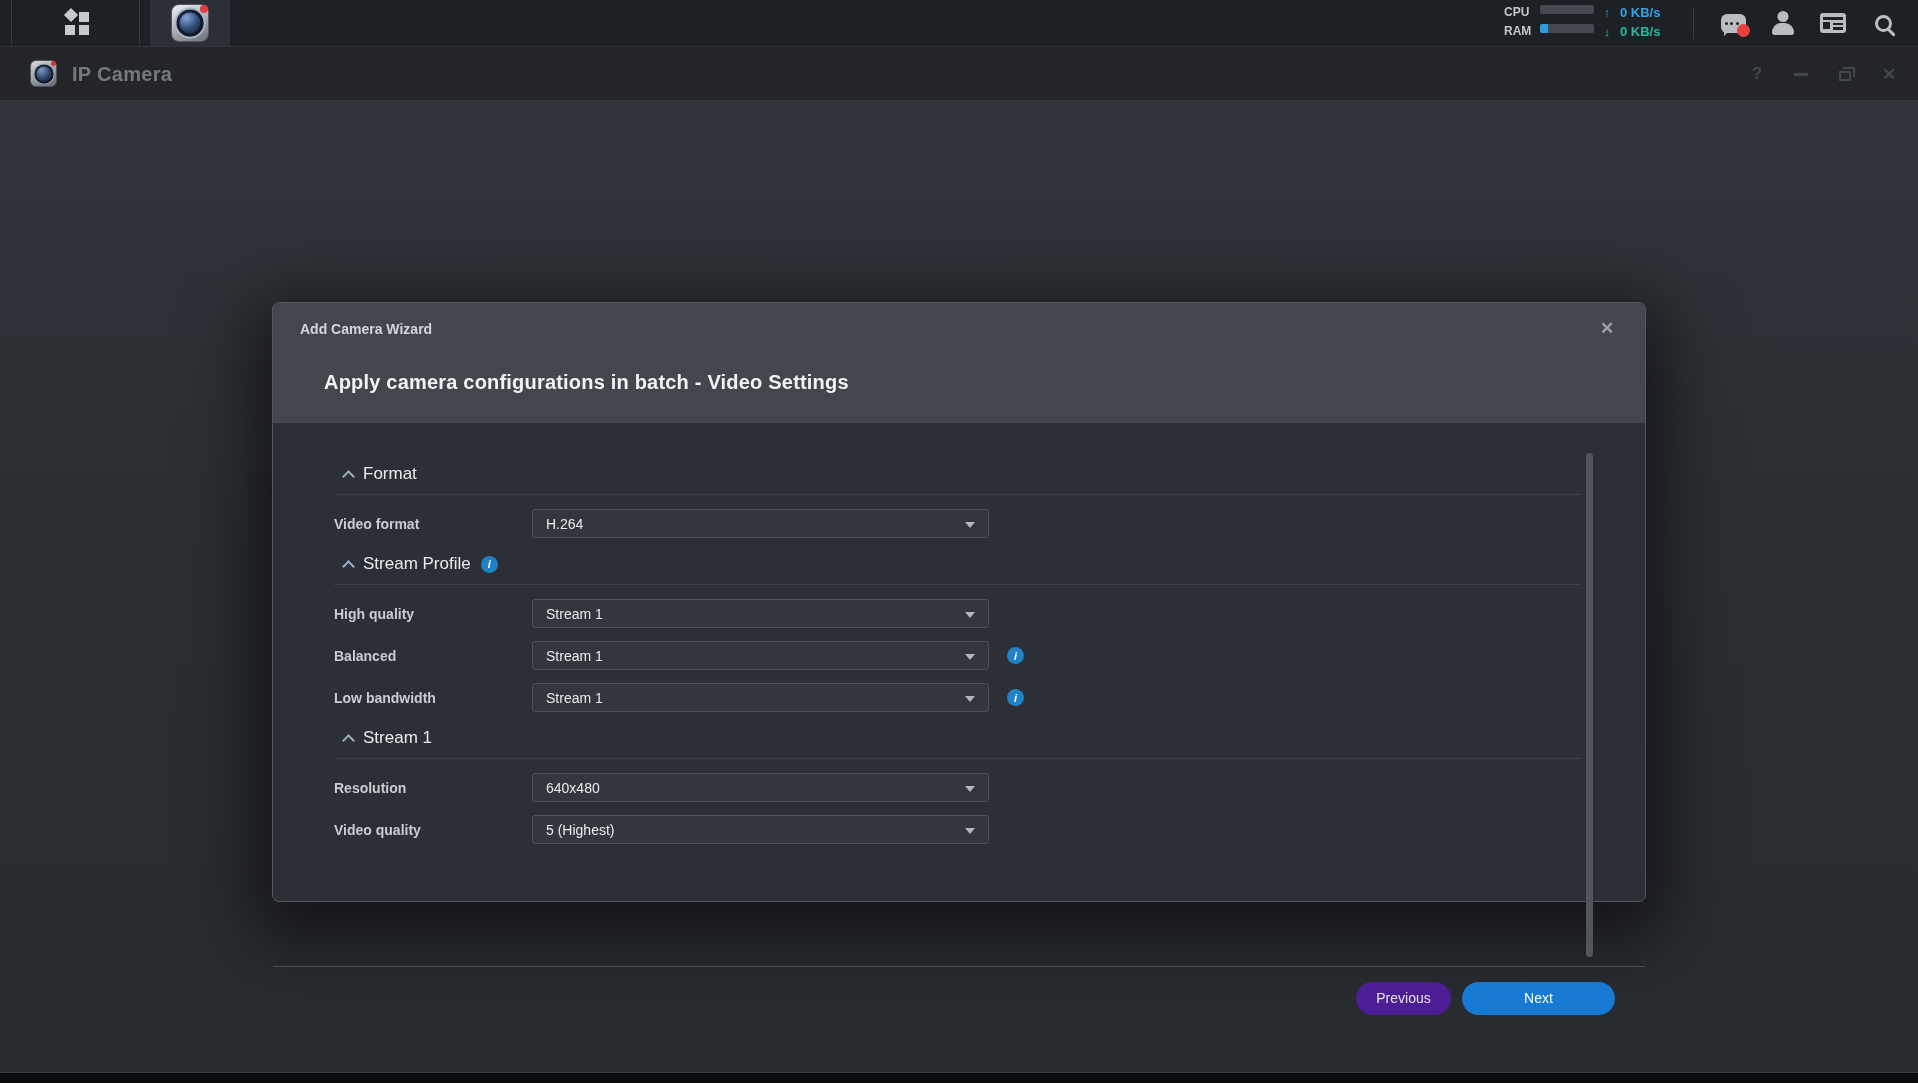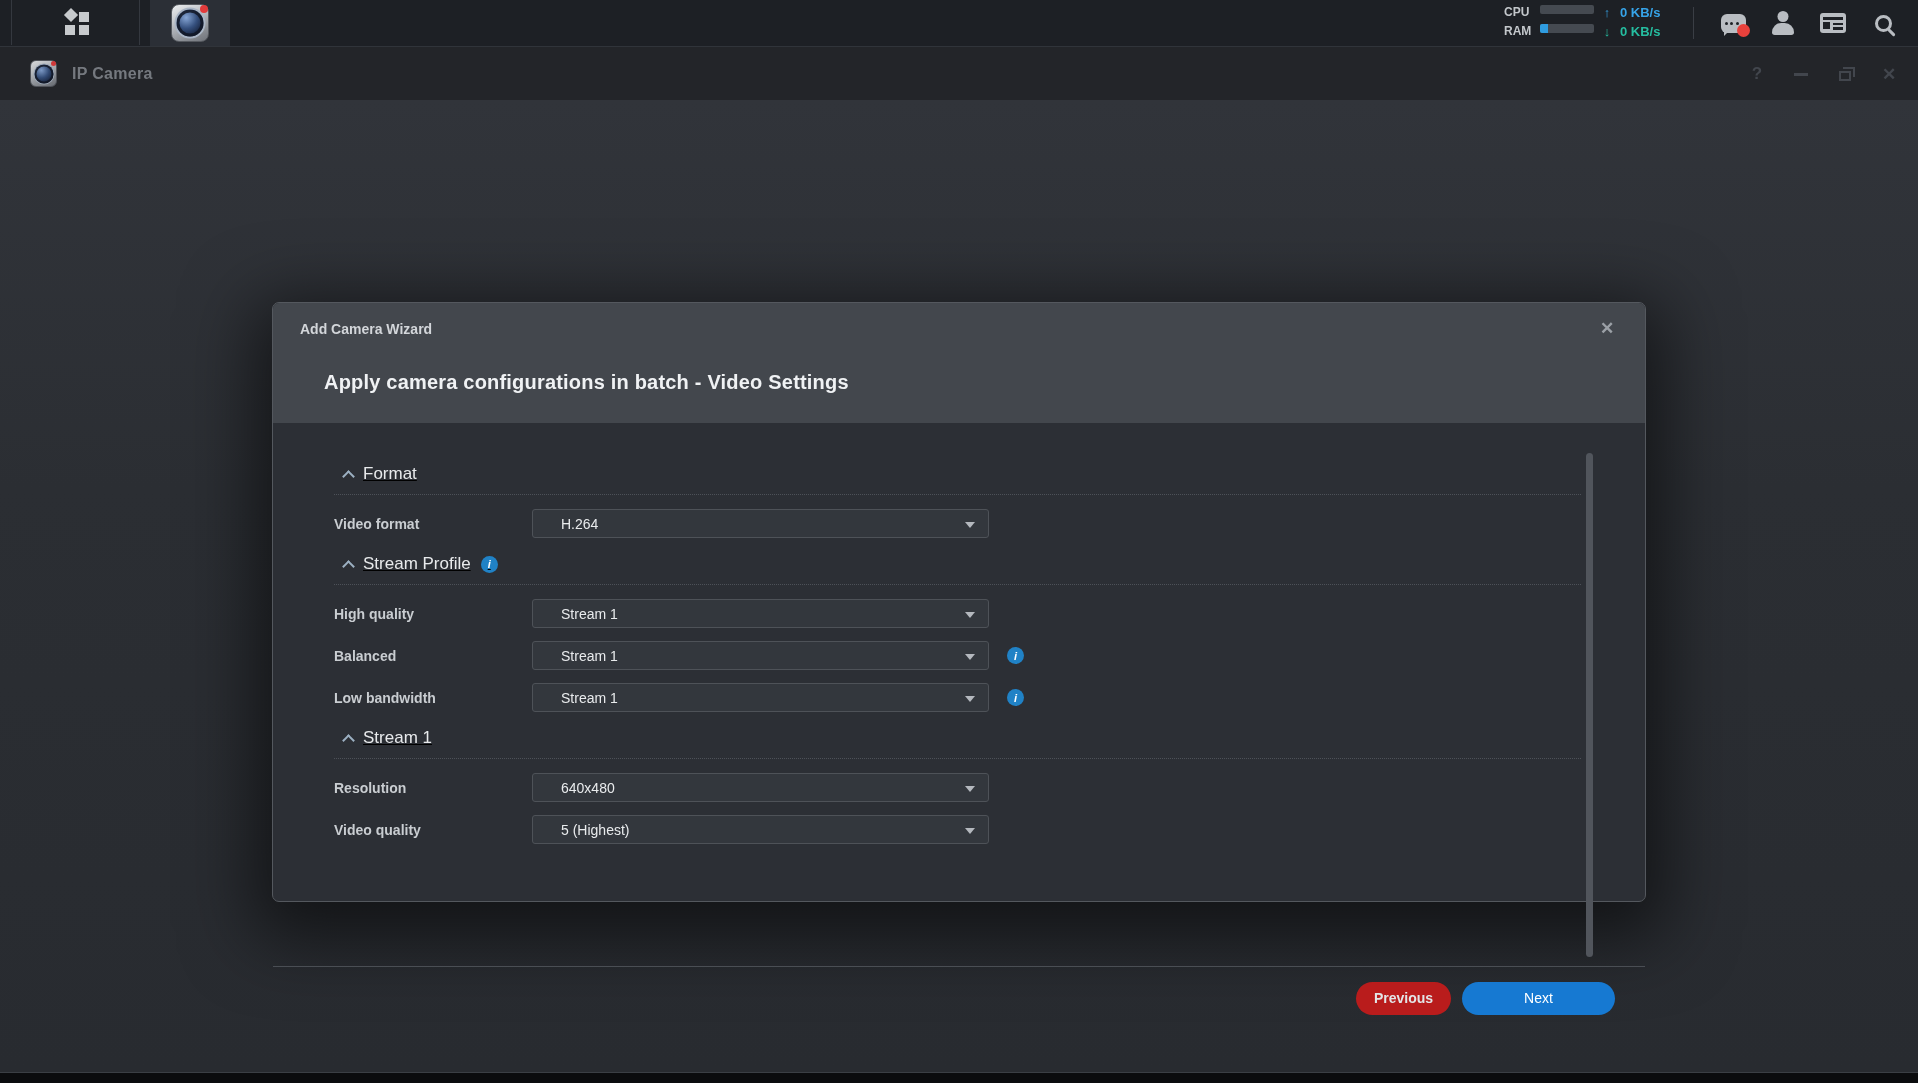--- a/index.html
+++ b/index.html
@@ -71,21 +71,21 @@
   .widgets-box .ln2 { position:absolute; left:13px; right:3px; top:14px; height:2.5px; background:#1d2025; }
 
   .search-glass { position:relative; width:17px; height:17px; border:3px solid #b9bdc2; border-radius:50%; }
   .search-glass::after { content:""; position:absolute; right:-7px; bottom:-5px; width:9px; height:3px;
                          background:#b9bdc2; transform:rotate(45deg); border-radius:2px; }
 
   
   .titlebar { position:absolute; left:0; top:46px; width:1918px; height:54px; background:#232529; border-top:1px solid #30343a; }
   .titlebar .cam-icon { position:absolute; left:30px; top:13px; opacity:.9; }
   .win-title { position:absolute; left:72px; top:0; height:54px; display:flex; align-items:center;
-               font-size:16px; font-weight:bold; color:#75797f; letter-spacing:.3px;text-align:right; }
+               font-size:20px; font-weight:bold; color:#75797f; letter-spacing:.3px;text-align:right; }
   .win-controls { position:absolute; right:16px; top:0; height:54px; display:flex; align-items:center; gap:18px; }
   .win-btn { width:26px; height:26px; display:flex; align-items:center; justify-content:center;
              color:#42464d; font-size:17px; font-weight:bold; cursor:pointer; }
   .min-glyph { width:14px; height:3px; background:#42464d; }
   .max-glyph { position:relative; width:12px; height:10px; border:2px solid #42464d; margin-top:3px; }
   .max-glyph::before { content:""; position:absolute; left:2px; top:-6px; width:10px; height:8px;
                        border:2px solid #42464d; border-bottom:none; border-left:none; }
 
   
   .content { position:absolute; left:0; top:100px; width:1918px; height:972px;
@@ -97,49 +97,49 @@
             border-radius:7px; border:1px solid #54585e; background:#2c2f35;
             box-shadow:0 18px 70px 18px rgba(0,0,0,.55); }
   .dlg-header { position:relative; height:120px; background:#43474d; border-radius:6px 6px 0 0; }
   .dlg-title { position:absolute; left:27px; top:18px; font-size:14px; font-weight:bold; color:#d3d6da; }
   .dlg-close { position:absolute; right:26px; top:13px; width:24px; height:24px; display:flex; align-items:center;
                justify-content:center; font-size:17px; font-weight:bold; color:#9ba0a6; cursor:pointer; }
   .dlg-heading { position:absolute; left:51px; top:68px; font-size:20px; font-weight:bold; color:#f0f2f4; letter-spacing:.2px;text-align:center; }
 
   .dlg-body { position:relative; height:543px; padding:26px 64px 0 61px; overflow:hidden; }
 
-  .section-head { display:flex; align-items:center; height:26px; margin-top:12px;text-decoration:underline; }
+  .section-head { display:flex; align-items:center; height:26px; margin-top:12px; }
   .section + .section { margin-top:5px; }
   .chev { width:11px; height:11px; margin-left:9px; position:relative; }
   .chev::before { content:""; position:absolute; left:1px; top:3px; width:7px; height:7px;
                   border-left:2px solid #9cb0c2; border-top:2px solid #9cb0c2; transform:rotate(45deg); }
   .section-title { margin-left:9px; font-size:17px; color:#e8eaec; }
   .dotted { border-top:1px dotted #4d5158; margin:7px 0 14px 0; }
 
   .field-row { display:flex; align-items:center; height:29px; margin-bottom:13px; }
   .field-label { width:198px; font-size:14px; color:#c9cdd1;font-weight:bold; }
   .dropdown { position:relative; width:457px; height:29px; background:#33373d; border:1px solid #4e5258;
-              border-radius:3px; display:flex; align-items:center; padding-left:28px; cursor:pointer; }
+              border-radius:3px; display:flex; align-items:center; padding-left:13px; cursor:pointer; }
   .dropdown-value { font-size:14px; color:#e9ebed; }
   .caret { position:absolute; right:13px; top:50%; margin-top:-2px; width:0; height:0;
            border-left:5px solid transparent; border-right:5px solid transparent; border-top:6px solid #b4b8be; }
 
   .info-icon { width:17px; height:17px; border-radius:50%; background:#2082c6; color:#fff;
                font-size:11px; font-weight:bold; font-style:italic; display:flex; align-items:center;
                justify-content:center; cursor:pointer; }
   .section-head .info-icon { margin-left:10px; }
   .field-row .info-icon { margin-left:18px; }
 
   .scrollbar { position:absolute; right:52px; top:30px; width:7px; height:504px; border-radius:4px; background:#51555c; cursor:pointer; }
 
   .dlg-footer { position:relative; height:63px; border-top:1px solid #4a4e54; border-radius:0 0 6px 6px;
                 display:flex; align-items:center; justify-content:flex-end; padding-right:30px; gap:11px; }
   .btn { height:33px; border:none; border-radius:17px; font-family:"Liberation Sans",sans-serif;
          font-size:14px; cursor:pointer; }
-  .btn-prev { width:95px; background:#b91c1c; color:#e3e5e7;font-weight:bold; }
+  .btn-prev { width:95px; background:#4c1d95; color:#e3e5e7; }
   .btn-next { width:153px; background:#1679d2; color:#ffffff; }
 </style>
 </head>
 <body>
 
 <div class="screen">
 
   <div class="topbar">
     <div class="tab-sliver"></div>
 

